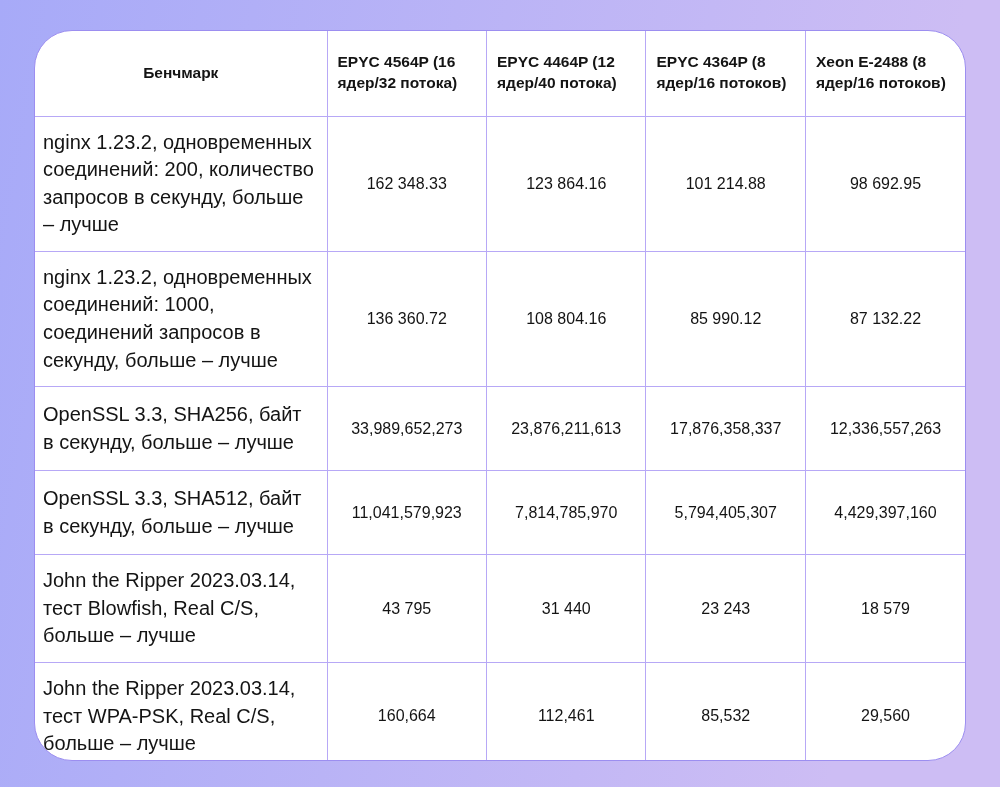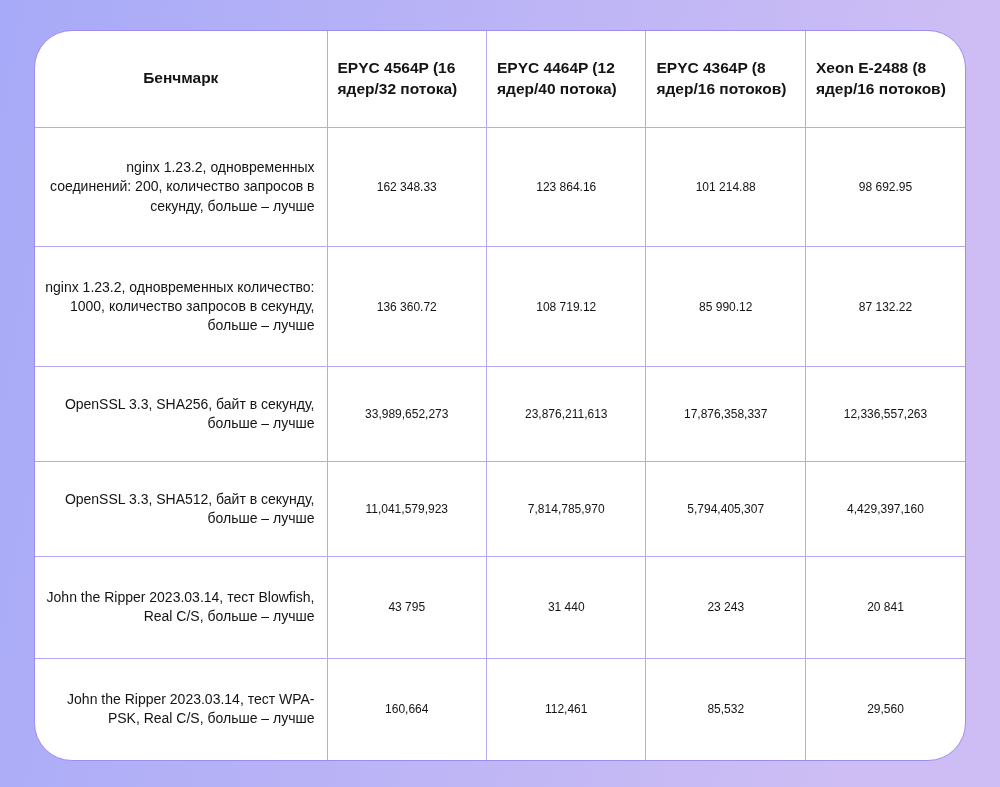--- a/index.html
+++ b/index.html
@@ -46,28 +46,28 @@
   col.c-val { width: 17.15%; }
   th {
     font-size: 15.5px;
     font-weight: bold;
     text-align: left;
     padding: 10px 10px;
     line-height: 1.35;
   }
   th.bench { text-align: center; }
   td.bench {
-    font-size: 14px;
+    font-size: 20px;
     font-weight: normal;
-    text-align: right;
+    text-align: left;
     padding: 12px 12px 12px 8px;
     line-height: 1.38;
   }
   td.val {
-    font-size: 12px;
+    font-size: 16px;
     text-align: center;
     padding: 8px 6px;
     white-space: nowrap;
   }
   tr.hdr      { height: 85px; }
   tr.r-tall   { height: 106px; }
   tr.r-short  { height: 84px; }
   tr.r-mid    { height: 90px; }
 </style>
 </head>
@@ -91,23 +91,23 @@
       <th>Xeon E-2488 (8 ядер/16 потоков)</th>
     </tr>
     <tr class="r-tall">
       <td class="bench">nginx 1.23.2, одновременных соединений: 200, количество запросов в секунду, больше – лучше</td>
       <td class="val">162 348.33</td>
       <td class="val">123 864.16</td>
       <td class="val">101 214.88</td>
       <td class="val">98 692.95</td>
     </tr>
     <tr class="r-tall">
-      <td class="bench">nginx 1.23.2, одновременных количество: 1000, количество запросов в секунду, больше – лучше</td>
+      <td class="bench">nginx 1.23.2, одновременных соединений: 1000, соединений запросов в секунду, больше – лучше</td>
       <td class="val">136 360.72</td>
-      <td class="val">108 719.12</td>
+      <td class="val">108 804.16</td>
       <td class="val">85 990.12</td>
       <td class="val">87 132.22</td>
     </tr>
     <tr class="r-short">
       <td class="bench">OpenSSL 3.3, SHA256, байт в секунду, больше – лучше</td>
       <td class="val">33,989,652,273</td>
       <td class="val">23,876,211,613</td>
       <td class="val">17,876,358,337</td>
       <td class="val">12,336,557,263</td>
     </tr>
@@ -116,21 +116,21 @@
       <td class="val">11,041,579,923</td>
       <td class="val">7,814,785,970</td>
       <td class="val">5,794,405,307</td>
       <td class="val">4,429,397,160</td>
     </tr>
     <tr class="r-mid">
       <td class="bench">John the Ripper 2023.03.14, тест Blowfish, Real C/S, больше – лучше</td>
       <td class="val">43 795</td>
       <td class="val">31 440</td>
       <td class="val">23 243</td>
-      <td class="val">20 841</td>
+      <td class="val">18 579</td>
     </tr>
     <tr class="r-mid">
       <td class="bench">John the Ripper 2023.03.14, тест WPA-PSK, Real C/S, больше – лучше</td>
       <td class="val">160,664</td>
       <td class="val">112,461</td>
       <td class="val">85,532</td>
       <td class="val">29,560</td>
     </tr>
   </tbody>
     </table>

